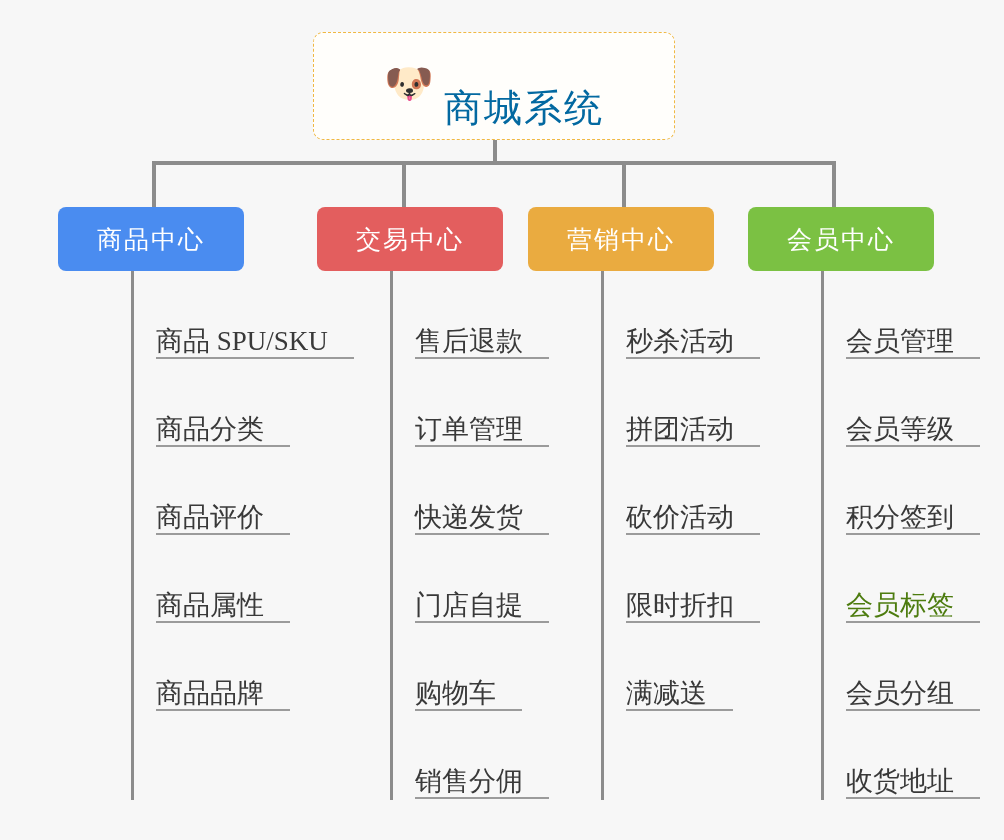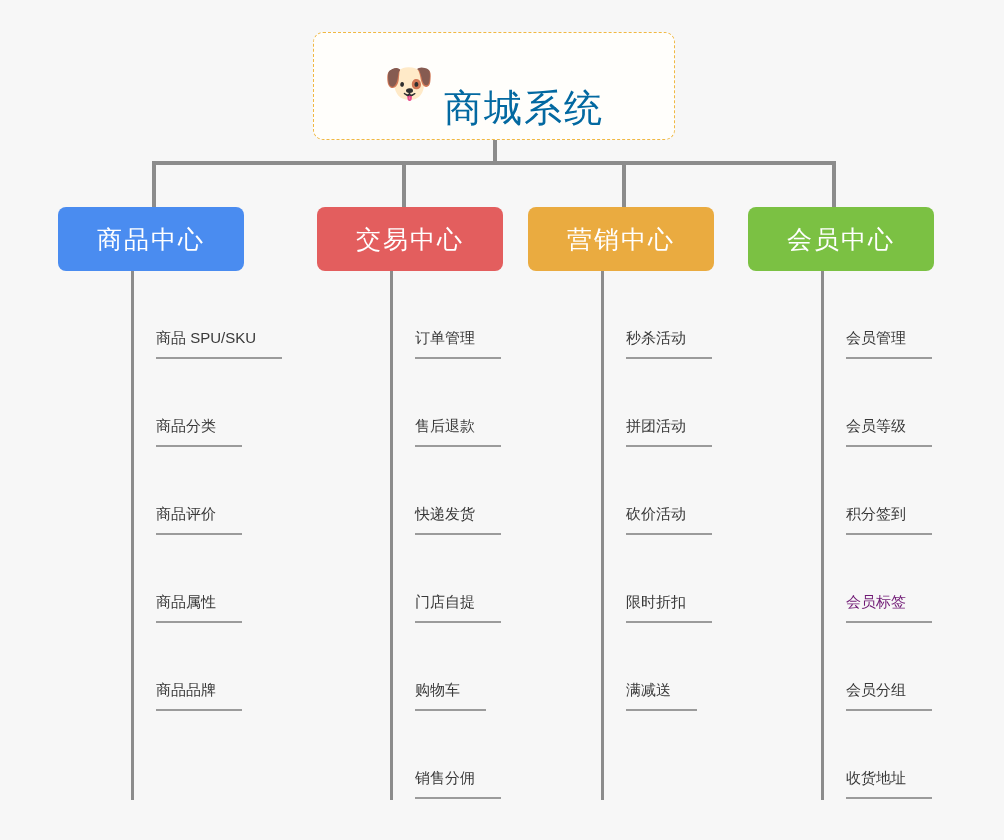--- a/index.html
+++ b/index.html
@@ -121,29 +121,29 @@
   }
   .leaf-item {
     height: 88px;
     box-sizing: border-box;
     display: flex;
     align-items: flex-end;
     padding-left: 29px;
     position: relative;
   }
   .leaf-label {
-    font-size: 15px;
+    font-size: 27px;
     color: #393939;
     line-height: 1.1;
-    padding-bottom: 11px;
     border-bottom: 2px solid #9b9b9b;
     white-space: nowrap;
     padding-right: 26px;
     margin-left: -4px;
     box-sizing: border-box;
+    font-family: Liberation Serif, serif;
   }
 </style>
 </head>
 <body style="background: rgb(247, 247, 247);">
 
 <div id="diagram">
 
   <div class="root-node" style="border-color: rgb(240, 184, 67);">
     <span class="root-emoji">🐶</span>
     <span class="root-title" style="color: #0369a1; margin-top: 45px;">商城系统</span>
@@ -180,24 +180,24 @@
     </div>
   </div>
 
   <div class="column col-1">
     <div class="cat-box" style="background: rgb(227, 94, 94);">
       <span>交易中心</span>
     </div>
     <div class="spine" style="background: rgb(140, 140, 140);"></div>
     <div class="leaf-list">
       <div class="leaf-item">
+          <span class="leaf-label" style="color: rgb(57, 57, 57); border-bottom-color: rgb(155, 155, 155);">售后退款</span>
+        </div>
+      <div class="leaf-item">
           <span class="leaf-label" style="color: rgb(57, 57, 57); border-bottom-color: rgb(155, 155, 155);">订单管理</span>
-        </div>
-      <div class="leaf-item">
-          <span class="leaf-label" style="color: rgb(57, 57, 57); border-bottom-color: rgb(155, 155, 155);">售后退款</span>
         </div>
       <div class="leaf-item">
           <span class="leaf-label" style="color: rgb(57, 57, 57); border-bottom-color: rgb(155, 155, 155);">快递发货</span>
         </div>
       <div class="leaf-item">
           <span class="leaf-label" style="color: rgb(57, 57, 57); border-bottom-color: rgb(155, 155, 155);">门店自提</span>
         </div>
       <div class="leaf-item">
           <span class="leaf-label" style="color: rgb(57, 57, 57); border-bottom-color: rgb(155, 155, 155);">购物车</span>
         </div>
@@ -240,21 +240,21 @@
       <div class="leaf-item">
           <span class="leaf-label" style="color: rgb(57, 57, 57); border-bottom-color: rgb(155, 155, 155);">会员管理</span>
         </div>
       <div class="leaf-item">
           <span class="leaf-label" style="color: rgb(57, 57, 57); border-bottom-color: rgb(155, 155, 155);">会员等级</span>
         </div>
       <div class="leaf-item">
           <span class="leaf-label" style="color: rgb(57, 57, 57); border-bottom-color: rgb(155, 155, 155);">积分签到</span>
         </div>
       <div class="leaf-item">
-          <span class="leaf-label" style="color: #701a75; border-bottom-color: rgb(155, 155, 155);">会员标签</span>
+          <span class="leaf-label" style="color: #4d7c0f; border-bottom-color: rgb(155, 155, 155);">会员标签</span>
         </div>
       <div class="leaf-item">
           <span class="leaf-label" style="color: rgb(57, 57, 57); border-bottom-color: rgb(155, 155, 155);">会员分组</span>
         </div>
       <div class="leaf-item">
           <span class="leaf-label" style="color: rgb(57, 57, 57); border-bottom-color: rgb(155, 155, 155);">收货地址</span>
         </div>
     </div>
   </div>
 

